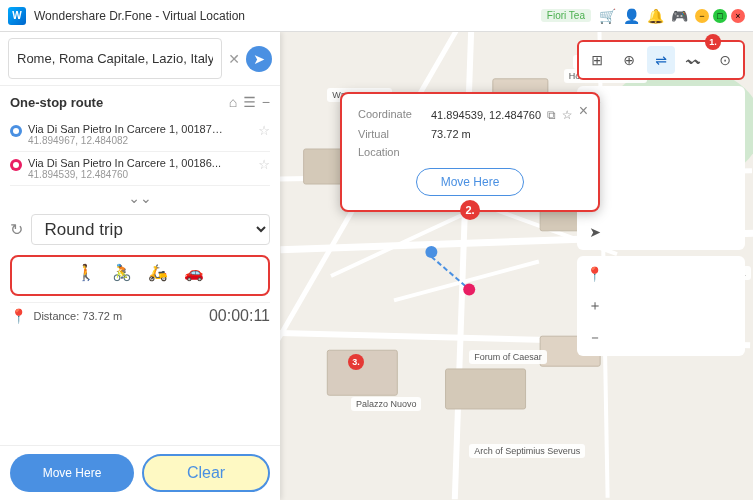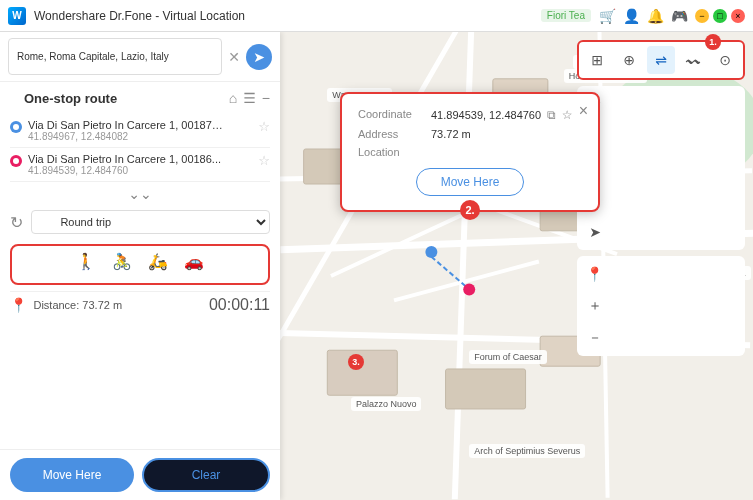--- a/index.html
+++ b/index.html
@@ -58,41 +58,41 @@
       align-items: center;
       padding: 6px 8px;
       border-bottom: 1px solid #eee;
       gap: 6px;
     }
     .search-input {
       flex: 1;
       border: 1px solid #ddd;
       border-radius: 4px;
       padding: 12px 8px;
-      font-size: 10px;
+      font-size: 13px;
       outline: none;
       color: #333;
     }
     .search-clear {
       color: #999; cursor: pointer; font-size: 14px;
     }
     .search-arrow {
       width: 26px; height: 26px;
       background: #4a90e2; border-radius: 50%;
       display: flex; align-items: center; justify-content: center;
       color: white; font-size: 14px; cursor: pointer;
     }
 
     .route-panel { padding: 8px 10px; flex: 1; overflow-y: auto; }
 
     .route-header {
       display: flex; align-items: center; justify-content: space-between;
       margin-bottom: 8px;
     }
-    .route-title { font-size: 13px; font-weight: 600; color: #333; margin-left: 14px; }
+    .route-title { font-size: 13px; font-weight: 600; color: #333; }
     .route-header-icons { display: flex; gap: 6px; }
     .route-icon { color: #888; font-size: 14px; cursor: pointer; }
 
     .route-item {
       display: flex; align-items: flex-start; gap: 6px;
       padding: 5px 0; border-bottom: 1px solid #f0f0f0;
     }
     .route-dot {
       width: 12px; height: 12px;
       border-radius: 50%;
@@ -107,21 +107,21 @@
     .route-item-star { color: #ccc; font-size: 13px; cursor: pointer; }
 
     .expand-icon { text-align: center; color: #888; padding: 4px; font-size: 14px; }
 
     .trip-options {
       display: flex; align-items: center; gap: 8px; padding: 4px 0;
     }
     .trip-icon { color: #888; font-size: 16px; }
     .trip-select {
       flex: 1; border: 1px solid #ddd; border-radius: 4px;
-      padding: 4px 24px; font-size: 11px; color: #333; background: #fff;
+      padding: 4px 8px; font-size: 17px; color: #333; background: #fff;
     }
 
     
     .speed-section {
       border: 2px solid #e53935;
       border-radius: 8px;
       padding: 6px 8px;
       margin: 6px 0;
     }
     .transport-icons {
@@ -163,23 +163,23 @@
     .action-buttons {
       display: flex; gap: 8px; padding: 8px 10px;
       border-top: 1px solid #eee;
     }
     .btn-move {
       flex: 1; background: #4a90e2; color: white;
       border: none; border-radius: 20px; padding: 8px;
       font-size: 12px; cursor: pointer; font-weight: 500;
     }
     .btn-clear {
-      flex: 1; background: #0f172a; color: #4a90e2;
+      flex: 1; background: #fef9c3; color: #4a90e2;
       border: 2px solid #4a90e2; border-radius: 20px; padding: 8px;
-      font-size: 12px; cursor: pointer; font-weight: 500;
+      font-size: 16px; cursor: pointer; font-weight: 500;
     }
 
     
     .map-area {
       flex: 1;
       position: relative;
       overflow: hidden;
       background: #e8ddd0;
     }
 
@@ -458,21 +458,21 @@
         <div class="popup-row">
           <span class="popup-label">Coordinate</span>
           <div class="popup-value-icons">
             <span class="popup-value">41.894539, 12.484760</span>
             <span class="popup-icon">⧉</span>
             <span class="popup-icon">☆</span>
           </div>
         </div>
 
         <div class="popup-row">
-          <span class="popup-label">Address</span>
+          <span class="popup-label">Virtual</span>
           <span class="popup-value">73.72 m</span>
         </div>
 
         <div class="popup-row">
           <span class="popup-label">Location</span>
         </div>
 
         <button class="popup-btn">Move Here</button>
 
         <div class="step-badge" style="bottom:-10px;left:50%;transform:translateX(-50%);">2.</div>

